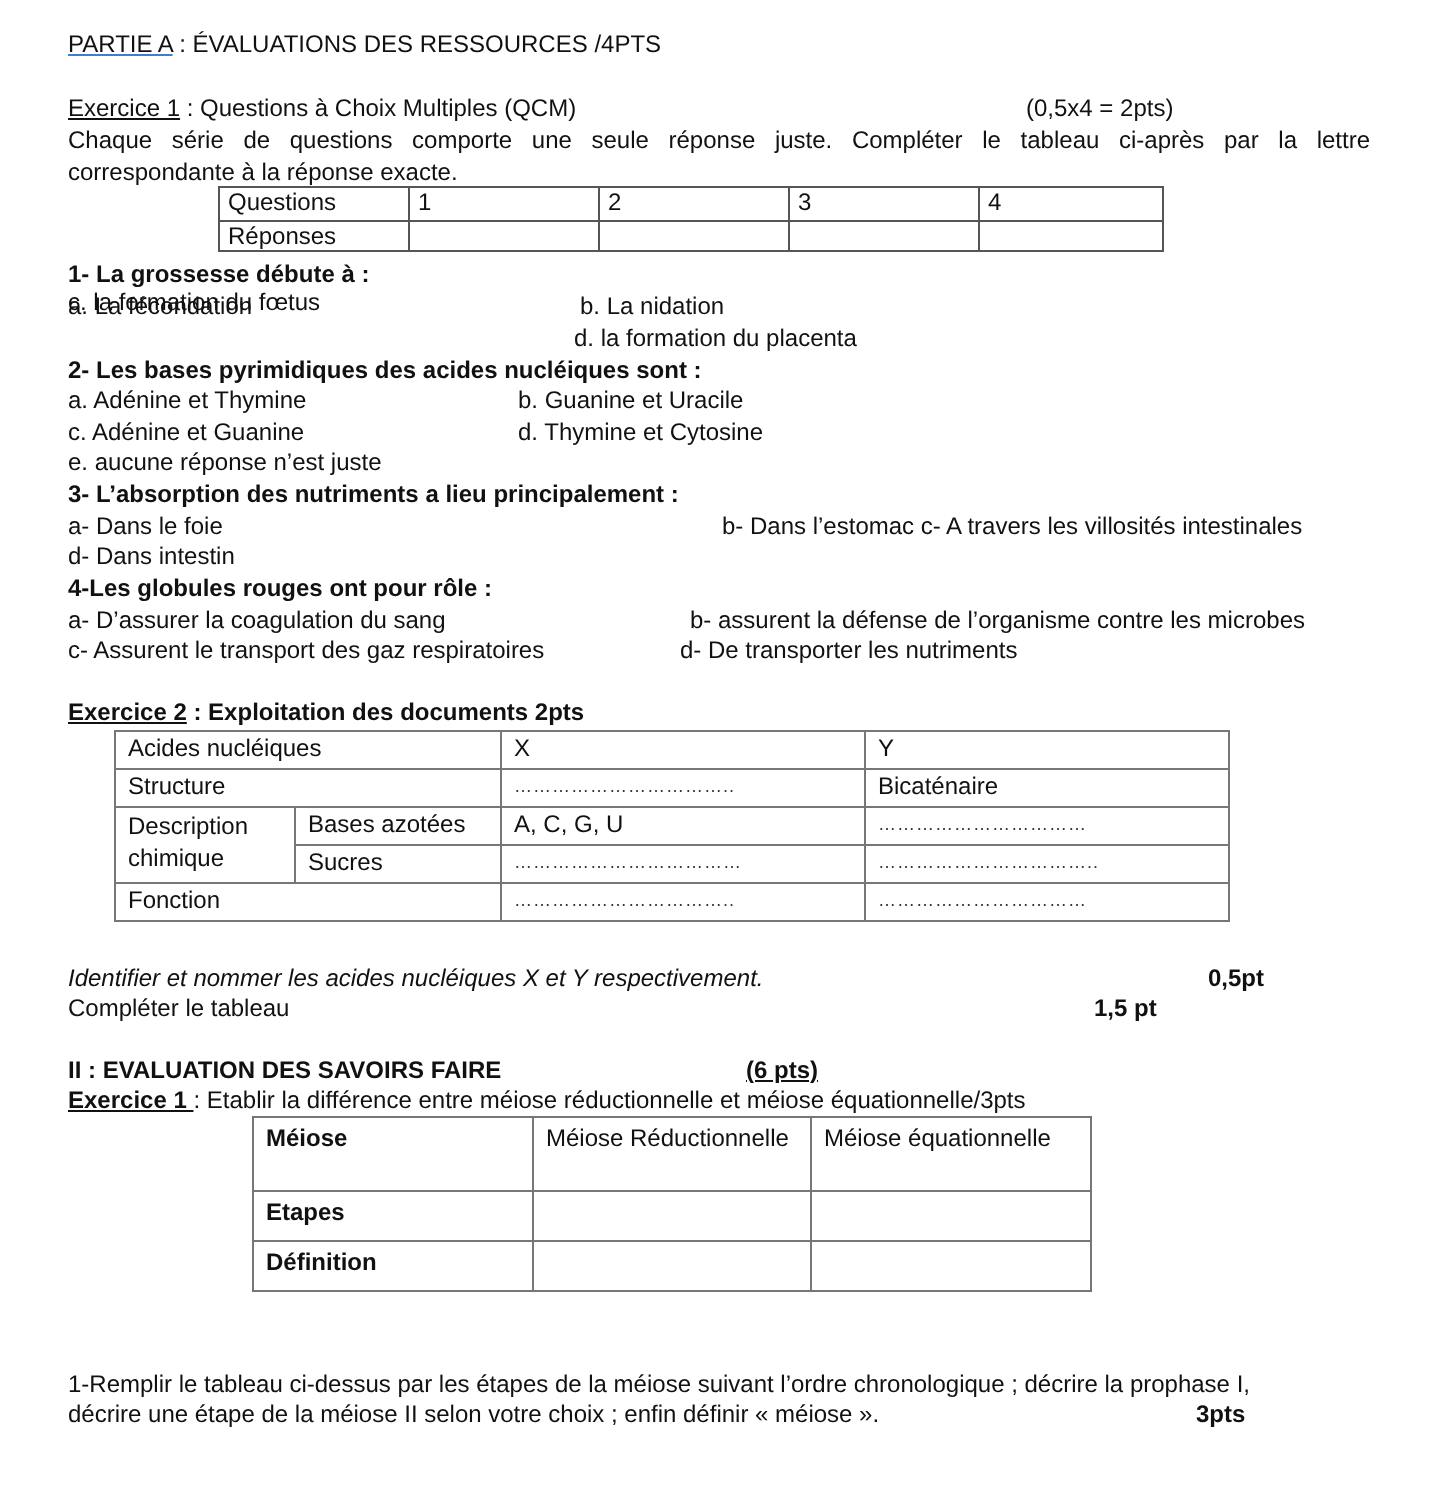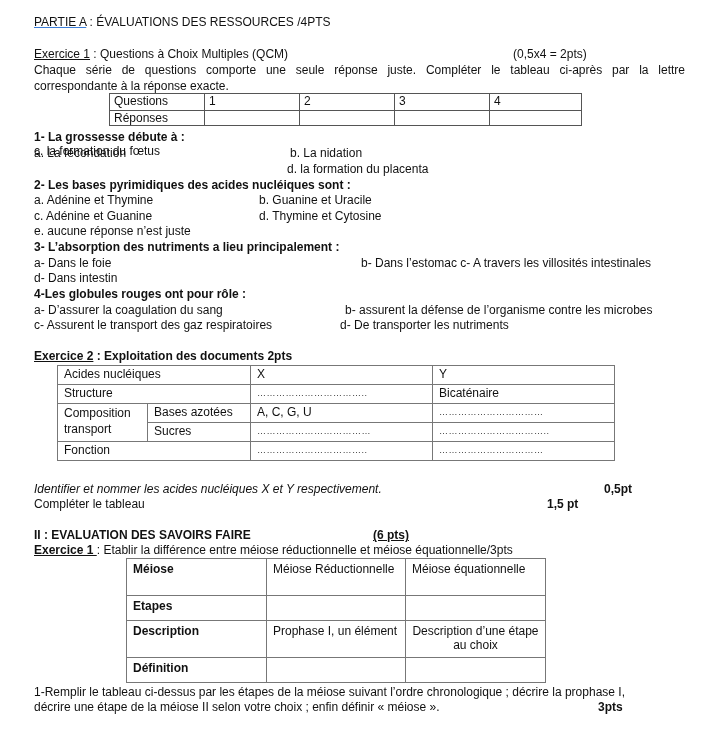--- a/index.html
+++ b/index.html
@@ -83,21 +83,21 @@
     <td colspan="2" style="width:180px;">Acides nucléiques</td>
     <td style="width:169px;">X</td>
     <td>Y</td>
   </tr>
   <tr style="height:19px;">
     <td colspan="2">Structure</td>
     <td class="dots">……………………………..</td>
     <td>Bicaténaire</td>
   </tr>
   <tr style="height:19px;">
-    <td rowspan="2" style="width:77px;vertical-align:top;white-space:normal;line-height:16px;">Composition transport</td>
+    <td rowspan="2" style="width:77px;vertical-align:top;white-space:normal;line-height:16px;">Description chimique</td>
     <td style="width:90px;">Bases azotées</td>
     <td>A, C, G, U</td>
     <td class="dots">……………………………</td>
   </tr>
   <tr style="height:19px;">
     <td>Sucres</td>
     <td class="dots">………………………………</td>
     <td class="dots">……………………………..</td>
   </tr>
   <tr style="height:19px;">
@@ -124,25 +124,20 @@
       <tr style="height:37px;">
     <td class="b" style="width:127px;">Méiose</td>
     <td style="width:126px;white-space:normal;">Méiose Réductionnelle</td>
     <td style="white-space:normal;">Méiose équationnelle</td>
   </tr>
   <tr style="height:25px;padding-left:24px;">
     <td class="b">Etapes</td>
     <td></td>
     <td></td>
   </tr>
-  <tr style="height:37px;">
-    <td class="b">Description</td>
-    <td style="white-space:normal;text-align:justify;">Prophase I, un élément</td>
-    <td style="white-space:normal;text-align:center;">Description d’une étape au choix</td>
-  </tr>
   <tr style="height:25px;">
     <td class="b">Définition</td>
     <td></td>
     <td></td>
   </tr>
 </tbody>
   </table>
 
 <div class="abs" style="left:34px;top:685px;">1-Remplir le tableau ci-dessus par les étapes de la méiose suivant l’ordre chronologique ; décrire la prophase I,</div>
 <div class="abs" style="left:34px;top:700px;">décrire une étape de la méiose II selon votre choix ; enfin définir « méiose ».</div>

